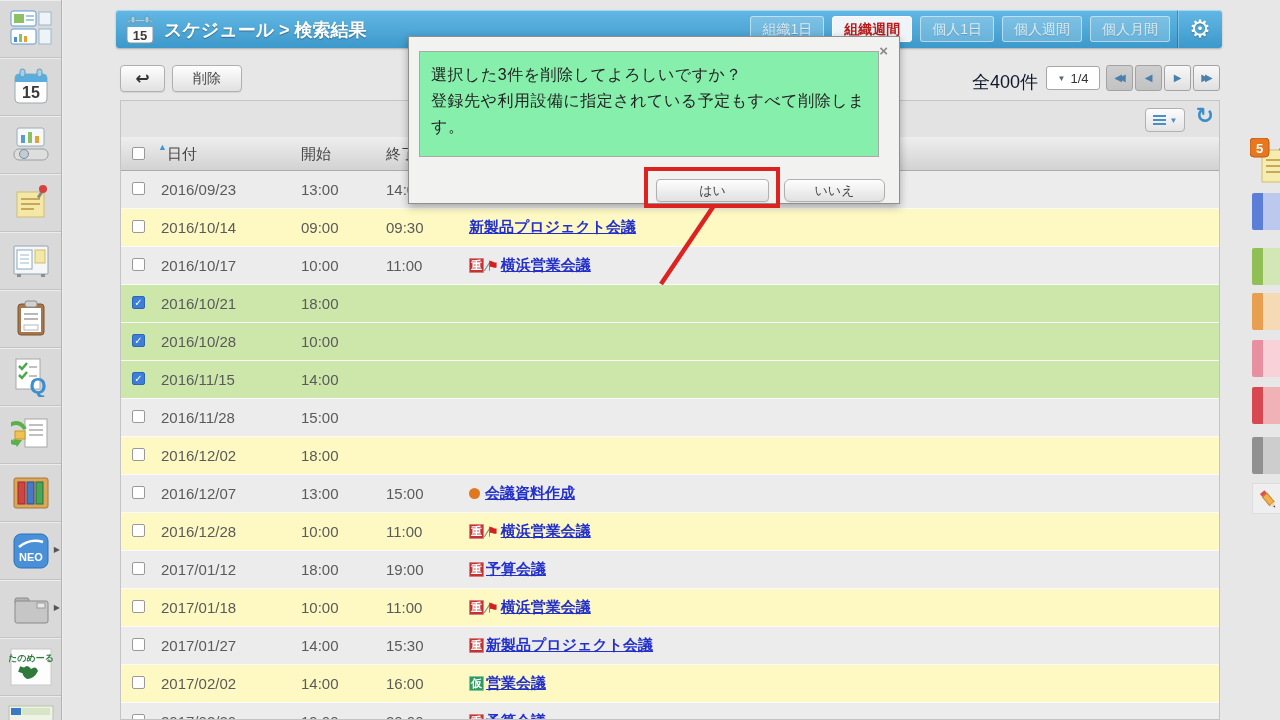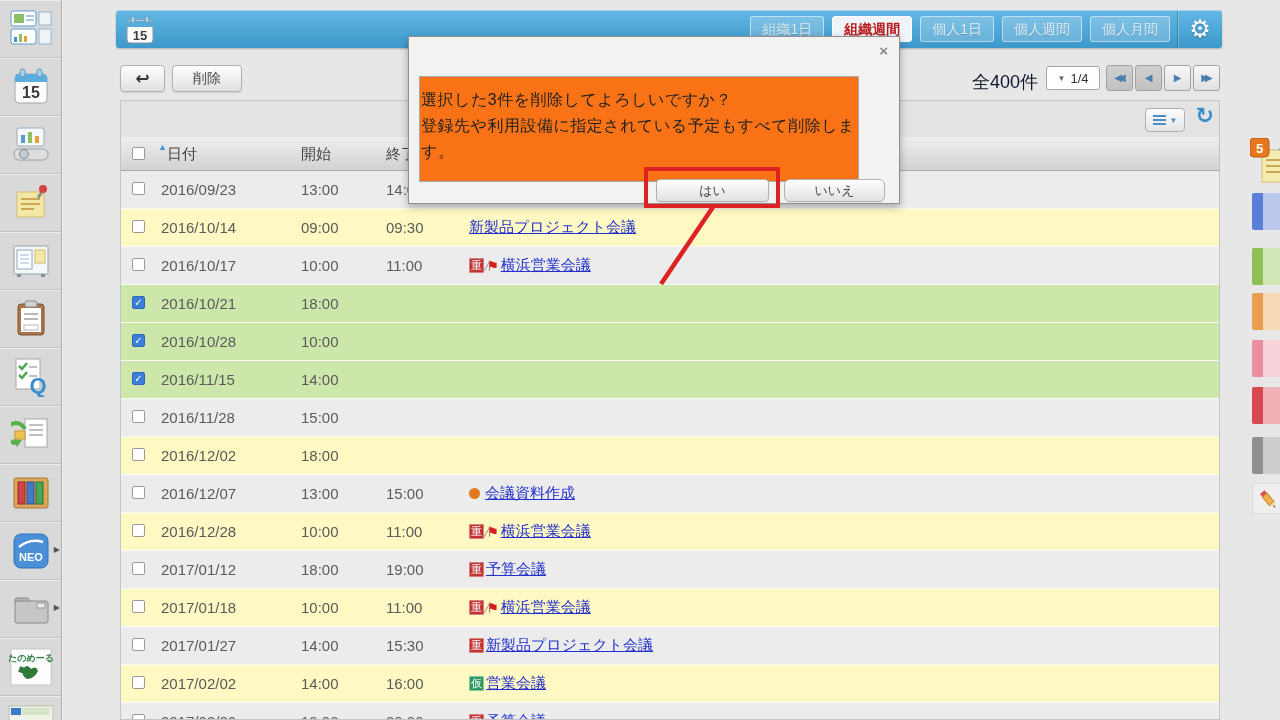--- a/index.html
+++ b/index.html
@@ -70,36 +70,36 @@
   .trow{position:relative;height:37px;background:#ececec;border-bottom:1px solid #fafafa;}
   .trow.alt{background:#fef9c3;}
   .trow.sel{background:#cde7ab;}
   .cb{position:absolute;left:11px;top:11px;width:13px;height:13px;background:#fff;
     border:1px solid #999;border-radius:2px;box-sizing:border-box;font-size:10px;
     line-height:11px;text-align:center;color:#fff;}
   .cb.on{background:#3d7ed8;border-color:#2d66b8;}
   .c-date{position:absolute;left:40px;top:0;line-height:37px;font-size:15px;color:#5a5a5a;}
   .c-start{position:absolute;left:180px;top:0;line-height:37px;font-size:15px;color:#5a5a5a;}
   .c-end{position:absolute;left:265px;top:0;line-height:37px;font-size:15px;color:#5a5a5a;}
-  .c-title{position:absolute;left:348px;top:0;height:37px;display:flex;align-items:center;}
+  .c-title{position:absolute;left:348px;top:0;height:37px;display:flex;align-items:center;font-weight:bold;}
   .c-title a{color:#2330cc;font-size:15px;text-decoration:underline;}
   .badge{display:inline-block;width:15px;height:15px;line-height:15px;text-align:center;
     font-size:11px;color:#fff;border-radius:2px;margin-right:2px;}
   .badge.b-repeat{background:#c23232;box-shadow:inset 0 0 0 1px #d87f7f;}
   .badge.b-tentative{background:#2f9960;box-shadow:inset 0 0 0 1px #7fc8a0;}
   .flag{color:#d42020;font-size:14px;margin-right:2px;}
   .flag::before{content:"∕";color:#8a8a8a;margin-right:-2px;font-size:13px;}
   .dot{display:inline-block;width:11px;height:11px;border-radius:50%;background:#e07820;margin-right:5px;}
 
   
   #dialog{position:absolute;left:408px;top:36px;width:492px;height:168px;background:#f2f2f0;
     border:1px solid #8f8f8f;box-shadow:0 3px 8px rgba(0,0,0,.3);box-sizing:border-box;z-index:10;}
   #dialog-title{position:absolute;left:12px;top:6px;font-size:14px;font-weight:bold;color:#222;margin-top:48px;}
   #dialog-close{position:absolute;right:11px;top:5px;color:#8a8a8a;font-size:15px;font-weight:bold;}
-  #dialog-msg{position:absolute;left:10px;top:39px;width:436px;padding:10px 1px;background:#f97316;
+  #dialog-msg{position:absolute;left:10px;top:14px;width:436px;padding:10px 11px;background:#86efac;
     border:1px solid #a8a8a8;font-size:16px;line-height:26px;letter-spacing:.5px;color:#222;height:84px;}
   .dlg-btn{position:absolute;top:142px;height:23px;line-height:21px;font-size:13px;}
   #dialog-yes{left:247px;width:113px;}
   #dialog-no{left:375px;width:101px;border-radius:6px;}
 
   
   #yes-box{position:absolute;left:644px;top:167px;width:136px;height:41px;
     border:4px solid #dd2222;box-sizing:border-box;z-index:20;}
   #annot-line{position:absolute;left:0;top:0;width:1280px;height:720px;z-index:15;pointer-events:none;}
   #callout{position:absolute;left:344px;top:283px;width:619px;height:214px;background:#fff;
@@ -250,20 +250,21 @@
   </div>
 
   <div id="appbar">
     <svg id="appbar-cal" width="30" height="30" viewBox="0 0 30 30">
       <rect x="2" y="5" width="26" height="23" rx="3" fill="#fdfdfd" stroke="#88969e"></rect>
       <path d="M2 9 a3 3 0 0 1 3-3 h20 a3 3 0 0 1 3 3 v3 H2 z" fill="#58abd8"></path>
       <rect x="6" y="1" width="4" height="7" rx="2" fill="#9fd2ee" stroke="#6898b0"></rect>
       <rect x="20" y="1" width="4" height="7" rx="2" fill="#9fd2ee" stroke="#6898b0"></rect>
       <text x="15" y="25" font-size="13" font-weight="bold" text-anchor="middle" fill="#3a3a3a">15</text>
     </svg>
+    <div id="appbar-title">スケジュール &gt; 検索結果</div>
     <div id="view-buttons">
         <div class="vbtn">組織1日</div>
         <div class="vbtn active">組織週間</div>
         <div class="vbtn">個人1日</div>
         <div class="vbtn">個人週間</div>
         <div class="vbtn">個人月間</div>
       </div>
     <div id="gear-seg">
       <span>⚙</span>
     </div>

